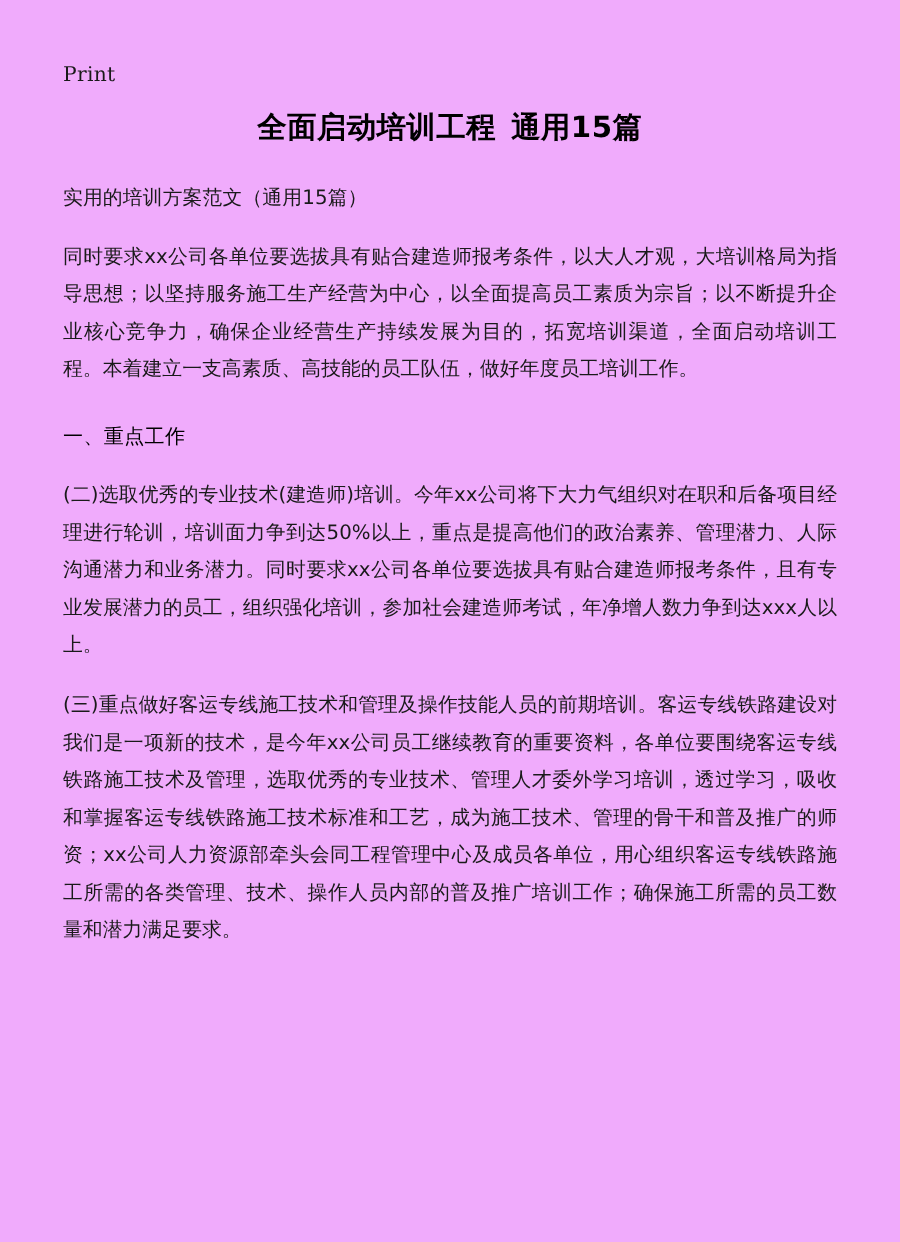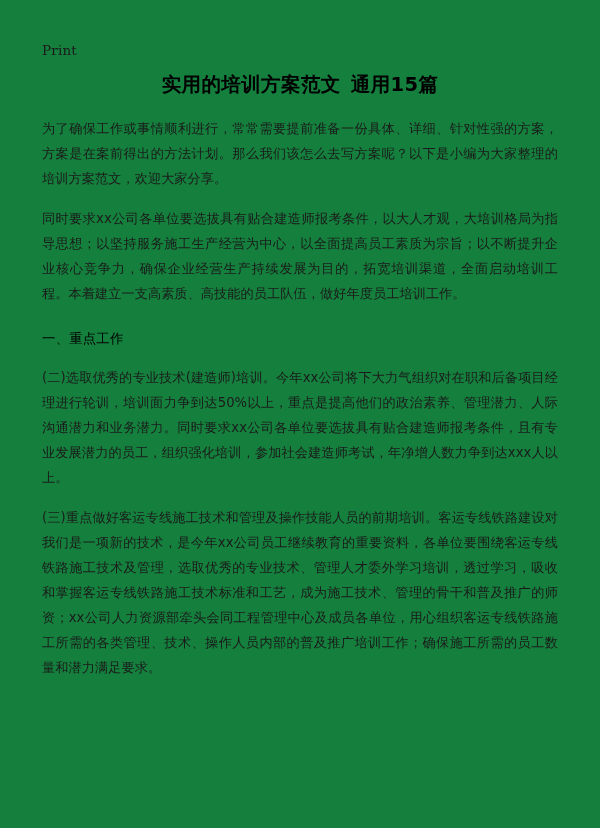--- a/index.html
+++ b/index.html
@@ -17,21 +17,21 @@
     -webkit-font-smoothing: antialiased;
   }
   .page {
     position: absolute;
     left: 0;
     top: 0;
     width: 600px;
     height: 828px;
     box-sizing: border-box;
     padding: 0;
-    background: #15803d;
+    background: #f0abfc;
   }
   .print-label {
     position: absolute;
     left: 42px;
     top: 42px;
     font-family: "DejaVu Serif", "Liberation Serif", serif;
     font-size: 13.5px;
     line-height: 16px;
     color: #1a1a1a;
     letter-spacing: 0.2px;
@@ -100,24 +100,24 @@
 </style>
 </head>
 <body>
 
 <div class="page">
 
   <div class="print-label">Print</div>
 
   <div class="content">
 
-    <div class="doc-title"><span>实用的培训方案范文</span><span class="title-gap"></span><span>通用15篇</span></div>
+    <div class="doc-title"><span>全面启动培训工程</span><span class="title-gap"></span><span>通用15篇</span></div>
 
+    <div class="subtitle">实用的培训方案范文（通用15篇）</div>
 
-    <div class="intro">为了确保工作或事情顺利进行，常常需要提前准备一份具体、详细、针对性强的方案，方案是在案前得出的方法计划。那么我们该怎么去写方案呢？以下是小编为大家整理的培训方案范文，欢迎大家分享。</div>
 
 
     <div class="body-para">同时要求xx公司各单位要选拔具有贴合建造师报考条件，以大人才观，大培训格局为指导思想；以坚持服务施工生产经营为中心，以全面提高员工素质为宗旨；以不断提升企业核心竞争力，确保企业经营生产持续发展为目的，拓宽培训渠道，全面启动培训工程。本着建立一支高素质、高技能的员工队伍，做好年度员工培训工作。</div>
 
     <div class="heading-cn">一、重点工作</div>
 
 
     <div class="body-para">(二)选取优秀的专业技术(建造师)培训。今年xx公司将下大力气组织对在职和后备项目经理进行轮训，培训面力争到达50%以上，重点是提高他们的政治素养、管理潜力、人际沟通潜力和业务潜力。同时要求xx公司各单位要选拔具有贴合建造师报考条件，且有专业发展潜力的员工，组织强化培训，参加社会建造师考试，年净增人数力争到达xxx人以上。</div>
 
     <div class="body-para">(三)重点做好客运专线施工技术和管理及操作技能人员的前期培训。客运专线铁路建设对我们是一项新的技术，是今年xx公司员工继续教育的重要资料，各单位要围绕客运专线铁路施工技术及管理，选取优秀的专业技术、管理人才委外学习培训，透过学习，吸收和掌握客运专线铁路施工技术标准和工艺，成为施工技术、管理的骨干和普及推广的师资；xx公司人力资源部牵头会同工程管理中心及成员各单位，用心组织客运专线铁路施工所需的各类管理、技术、操作人员内部的普及推广培训工作；确保施工所需的员工数量和潜力满足要求。</div>

